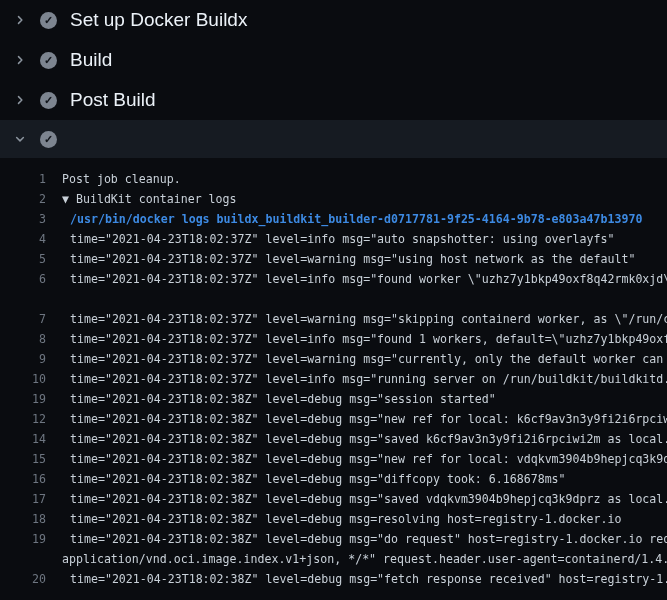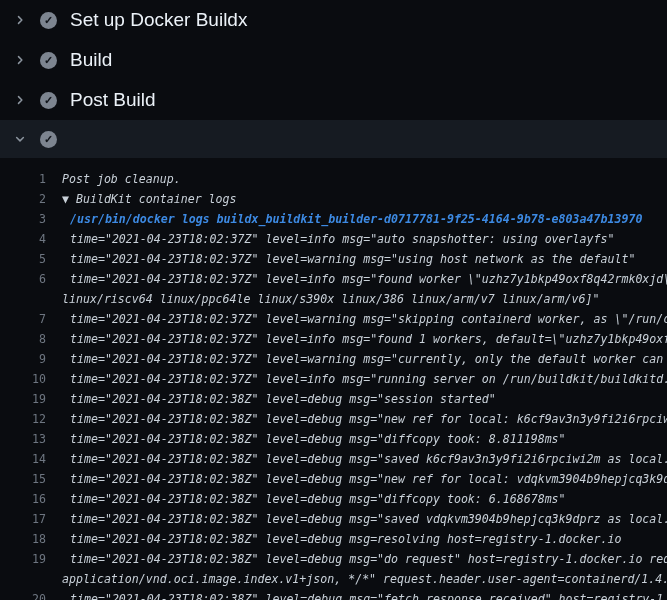--- a/index.html
+++ b/index.html
@@ -33,21 +33,21 @@
     font-size:11.6px;
   }
   .log-row{
     display:flex;height:20px;line-height:20px;
     white-space:pre;overflow:hidden;width:667px;
   }
   .ln{
     flex:0 0 46px;text-align:right;color:#6e7681;
     cursor:pointer;user-select:none;
   }
-  .lt{padding-left:16px;color:#c9d1d9;font-style:italic;}
+  .lt{padding-left:16px;color:#c9d1d9;}
   .lt.ind{padding-left:24px;}
   .lt.cmd{color:#3d8ae3;font-weight:bold;}
   .tri{color:#c9d1d9;cursor:pointer;}
 </style>
 </head>
 <body>
 
 <div id="steps">
     <div class="step-row">
       <span class="chev">
@@ -85,28 +85,27 @@
       <span class="check">✓</span>
     </div>
   </div>
 <div id="log">
     <div class="log-row"><span class="ln">1</span><span class="lt">Post job cleanup.</span></div>
     <div class="log-row"><span class="ln">2</span><span class="lt"><span class="tri">▼</span> <span>BuildKit container logs</span></span></div>
     <div class="log-row"><span class="ln">3</span><span class="lt ind cmd">/usr/bin/docker logs buildx_buildkit_builder-d0717781-9f25-4164-9b78-e803a47b13970</span></div>
     <div class="log-row"><span class="ln">4</span><span class="lt ind">time="2021-04-23T18:02:37Z" level=info msg="auto snapshotter: using overlayfs"</span></div>
     <div class="log-row"><span class="ln">5</span><span class="lt ind">time="2021-04-23T18:02:37Z" level=warning msg="using host network as the default"</span></div>
     <div class="log-row"><span class="ln">6</span><span class="lt ind">time="2021-04-23T18:02:37Z" level=info msg="found worker \"uzhz7y1bkp49oxf8q42rmk0xjd\", labels=map[org.mobyproject.buildkit.worker.executor:oci], platforms=[linux/amd64</span></div>
-    <div class="log-row"><span class="ln"></span><span class="lt">linux/riscv64 linux/ppc64le linux/s390x linux/386 linux/arm/v7 linux/arm/v6]"</span></div>
+    <div class="log-row"><span class="ln"></span></div>
     <div class="log-row"><span class="ln">7</span><span class="lt ind">time="2021-04-23T18:02:37Z" level=warning msg="skipping containerd worker, as \"/run/containerd/containerd.sock\" does not exist"</span></div>
     <div class="log-row"><span class="ln">8</span><span class="lt ind">time="2021-04-23T18:02:37Z" level=info msg="found 1 workers, default=\"uzhz7y1bkp49oxf8q42rmk0xjd\""</span></div>
     <div class="log-row"><span class="ln">9</span><span class="lt ind">time="2021-04-23T18:02:37Z" level=warning msg="currently, only the default worker can be used."</span></div>
     <div class="log-row"><span class="ln">10</span><span class="lt ind">time="2021-04-23T18:02:37Z" level=info msg="running server on /run/buildkit/buildkitd.sock"</span></div>
     <div class="log-row"><span class="ln">19</span><span class="lt ind">time="2021-04-23T18:02:38Z" level=debug msg="session started"</span></div>
     <div class="log-row"><span class="ln">12</span><span class="lt ind">time="2021-04-23T18:02:38Z" level=debug msg="new ref for local: k6cf9av3n3y9fi2i6rpciwi2m"</span></div>
-    <div class="log-row"><span class="ln">13</span><span class="lt ind">time="2021-04-23T18:02:38Z" level=debug msg="diffcopy took: 8.811198ms"</span></div>
     <div class="log-row"><span class="ln">14</span><span class="lt ind">time="2021-04-23T18:02:38Z" level=debug msg="saved k6cf9av3n3y9fi2i6rpciwi2m as local.sharedKey:context:context-.:clcajmkzrqitc1ej9c1t8d3kw"</span></div>
     <div class="log-row"><span class="ln">15</span><span class="lt ind">time="2021-04-23T18:02:38Z" level=debug msg="new ref for local: vdqkvm3904b9hepjcq3k9dprz"</span></div>
     <div class="log-row"><span class="ln">16</span><span class="lt ind">time="2021-04-23T18:02:38Z" level=debug msg="diffcopy took: 6.168678ms"</span></div>
     <div class="log-row"><span class="ln">17</span><span class="lt ind">time="2021-04-23T18:02:38Z" level=debug msg="saved vdqkvm3904b9hepjcq3k9dprz as local.sharedKey:dockerfile:dockerfile:clcajmkzrqitc1ej9c1t8d3kw"</span></div>
     <div class="log-row"><span class="ln">18</span><span class="lt ind">time="2021-04-23T18:02:38Z" level=debug msg=resolving host=registry-1.docker.io</span></div>
     <div class="log-row"><span class="ln">19</span><span class="lt ind">time="2021-04-23T18:02:38Z" level=debug msg="do request" host=registry-1.docker.io request.header.accept="application/vnd.docker.distribution.manifest.v2+json,</span></div>
     <div class="log-row"><span class="ln"></span><span class="lt">application/vnd.oci.image.index.v1+json, */*" request.header.user-agent=containerd/1.4.4+unknown request.method=HEAD</span></div>
     <div class="log-row"><span class="ln">20</span><span class="lt ind">time="2021-04-23T18:02:38Z" level=debug msg="fetch response received" host=registry-1.docker.io response.header.connection=keep-alive</span></div>
   </div>
 

